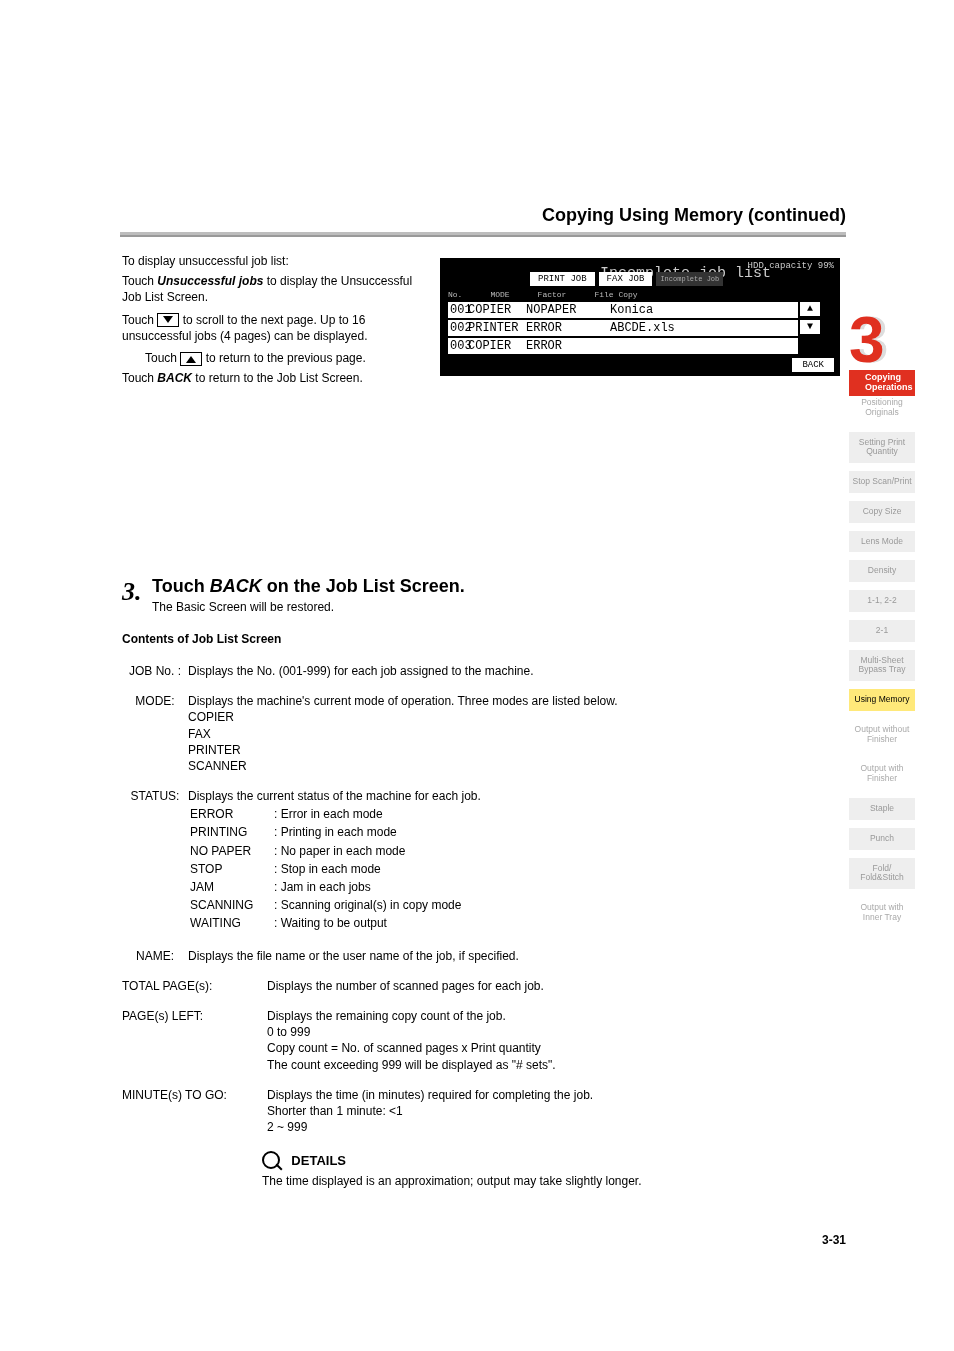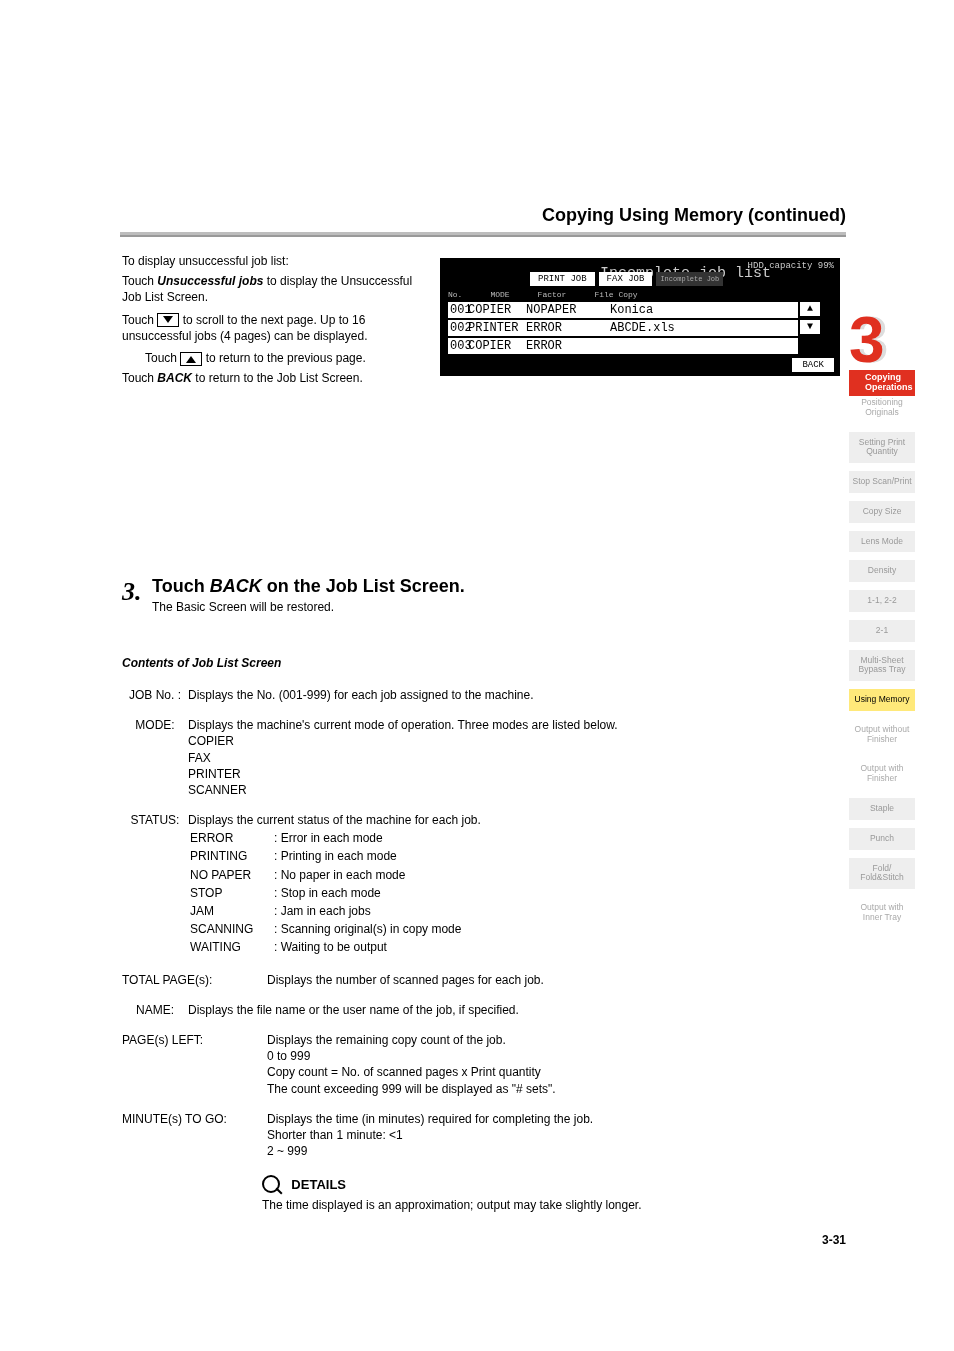--- a/index.html
+++ b/index.html
@@ -67,21 +67,21 @@
     font-family: "Times New Roman", serif;
     font-style: italic;
     font-weight: bold;
     font-size: 26px;
     position: absolute;
     left: -30px;
   }
   .step3 { position: relative; margin-top: 188px; margin-left: 30px; }
   .step3 .step-head { font-weight: bold; font-size: 18px; }
   .step3 .italic { font-style: italic; }
-  .subhead { font-weight: bold; margin-top: 40px; margin-bottom: 16px; font-style: italic; }
+  .subhead { font-weight: bold; margin-top: 16px; margin-bottom: 16px; }
   .def-row { display: flex; margin-bottom: 14px; }
   .def-label { width: 66px; flex-shrink: 0; text-align: center; }
   .def-label-wide { width: 145px; flex-shrink: 0; }
   .def-body { flex: 1; }
   .mono-table td { padding-right: 6px; vertical-align: top; }
   .mono-table .c1 { width: 82px; }
   .details-block { margin-left: 140px; margin-top: 16px; }
   .details-head { font-weight: bold; font-size: 13px; }
   .magnifier {
     display: inline-block;
@@ -281,27 +281,27 @@
         <tr>
               <td class="c1">WAITING</td>
               <td>: Waiting to be output</td>
             </tr>
       </tbody>
         </table>
     </div>
   </div>
 
   <div class="def-row">
+    <div class="def-label">NAME:</div>
+    <div class="def-body">Displays the file name or the user name of the job, if specified.</div>
+  </div>
+
+  <div class="def-row">
     <div class="def-label-wide">TOTAL PAGE(s):</div>
     <div class="def-body">Displays the number of scanned pages for each job.</div>
-  </div>
-
-  <div class="def-row">
-    <div class="def-label">NAME:</div>
-    <div class="def-body">Displays the file name or the user name of the job, if specified.</div>
   </div>
 
   <div class="def-row">
     <div class="def-label-wide">PAGE(s) LEFT:</div>
     <div class="def-body">
       <div>Displays the remaining copy count of the job.</div>
       <div>0 to 999</div>
       <div>Copy count = No. of scanned pages x Print quantity</div>
       <div>The count exceeding 999 will be displayed as "# sets".</div>
     </div>

